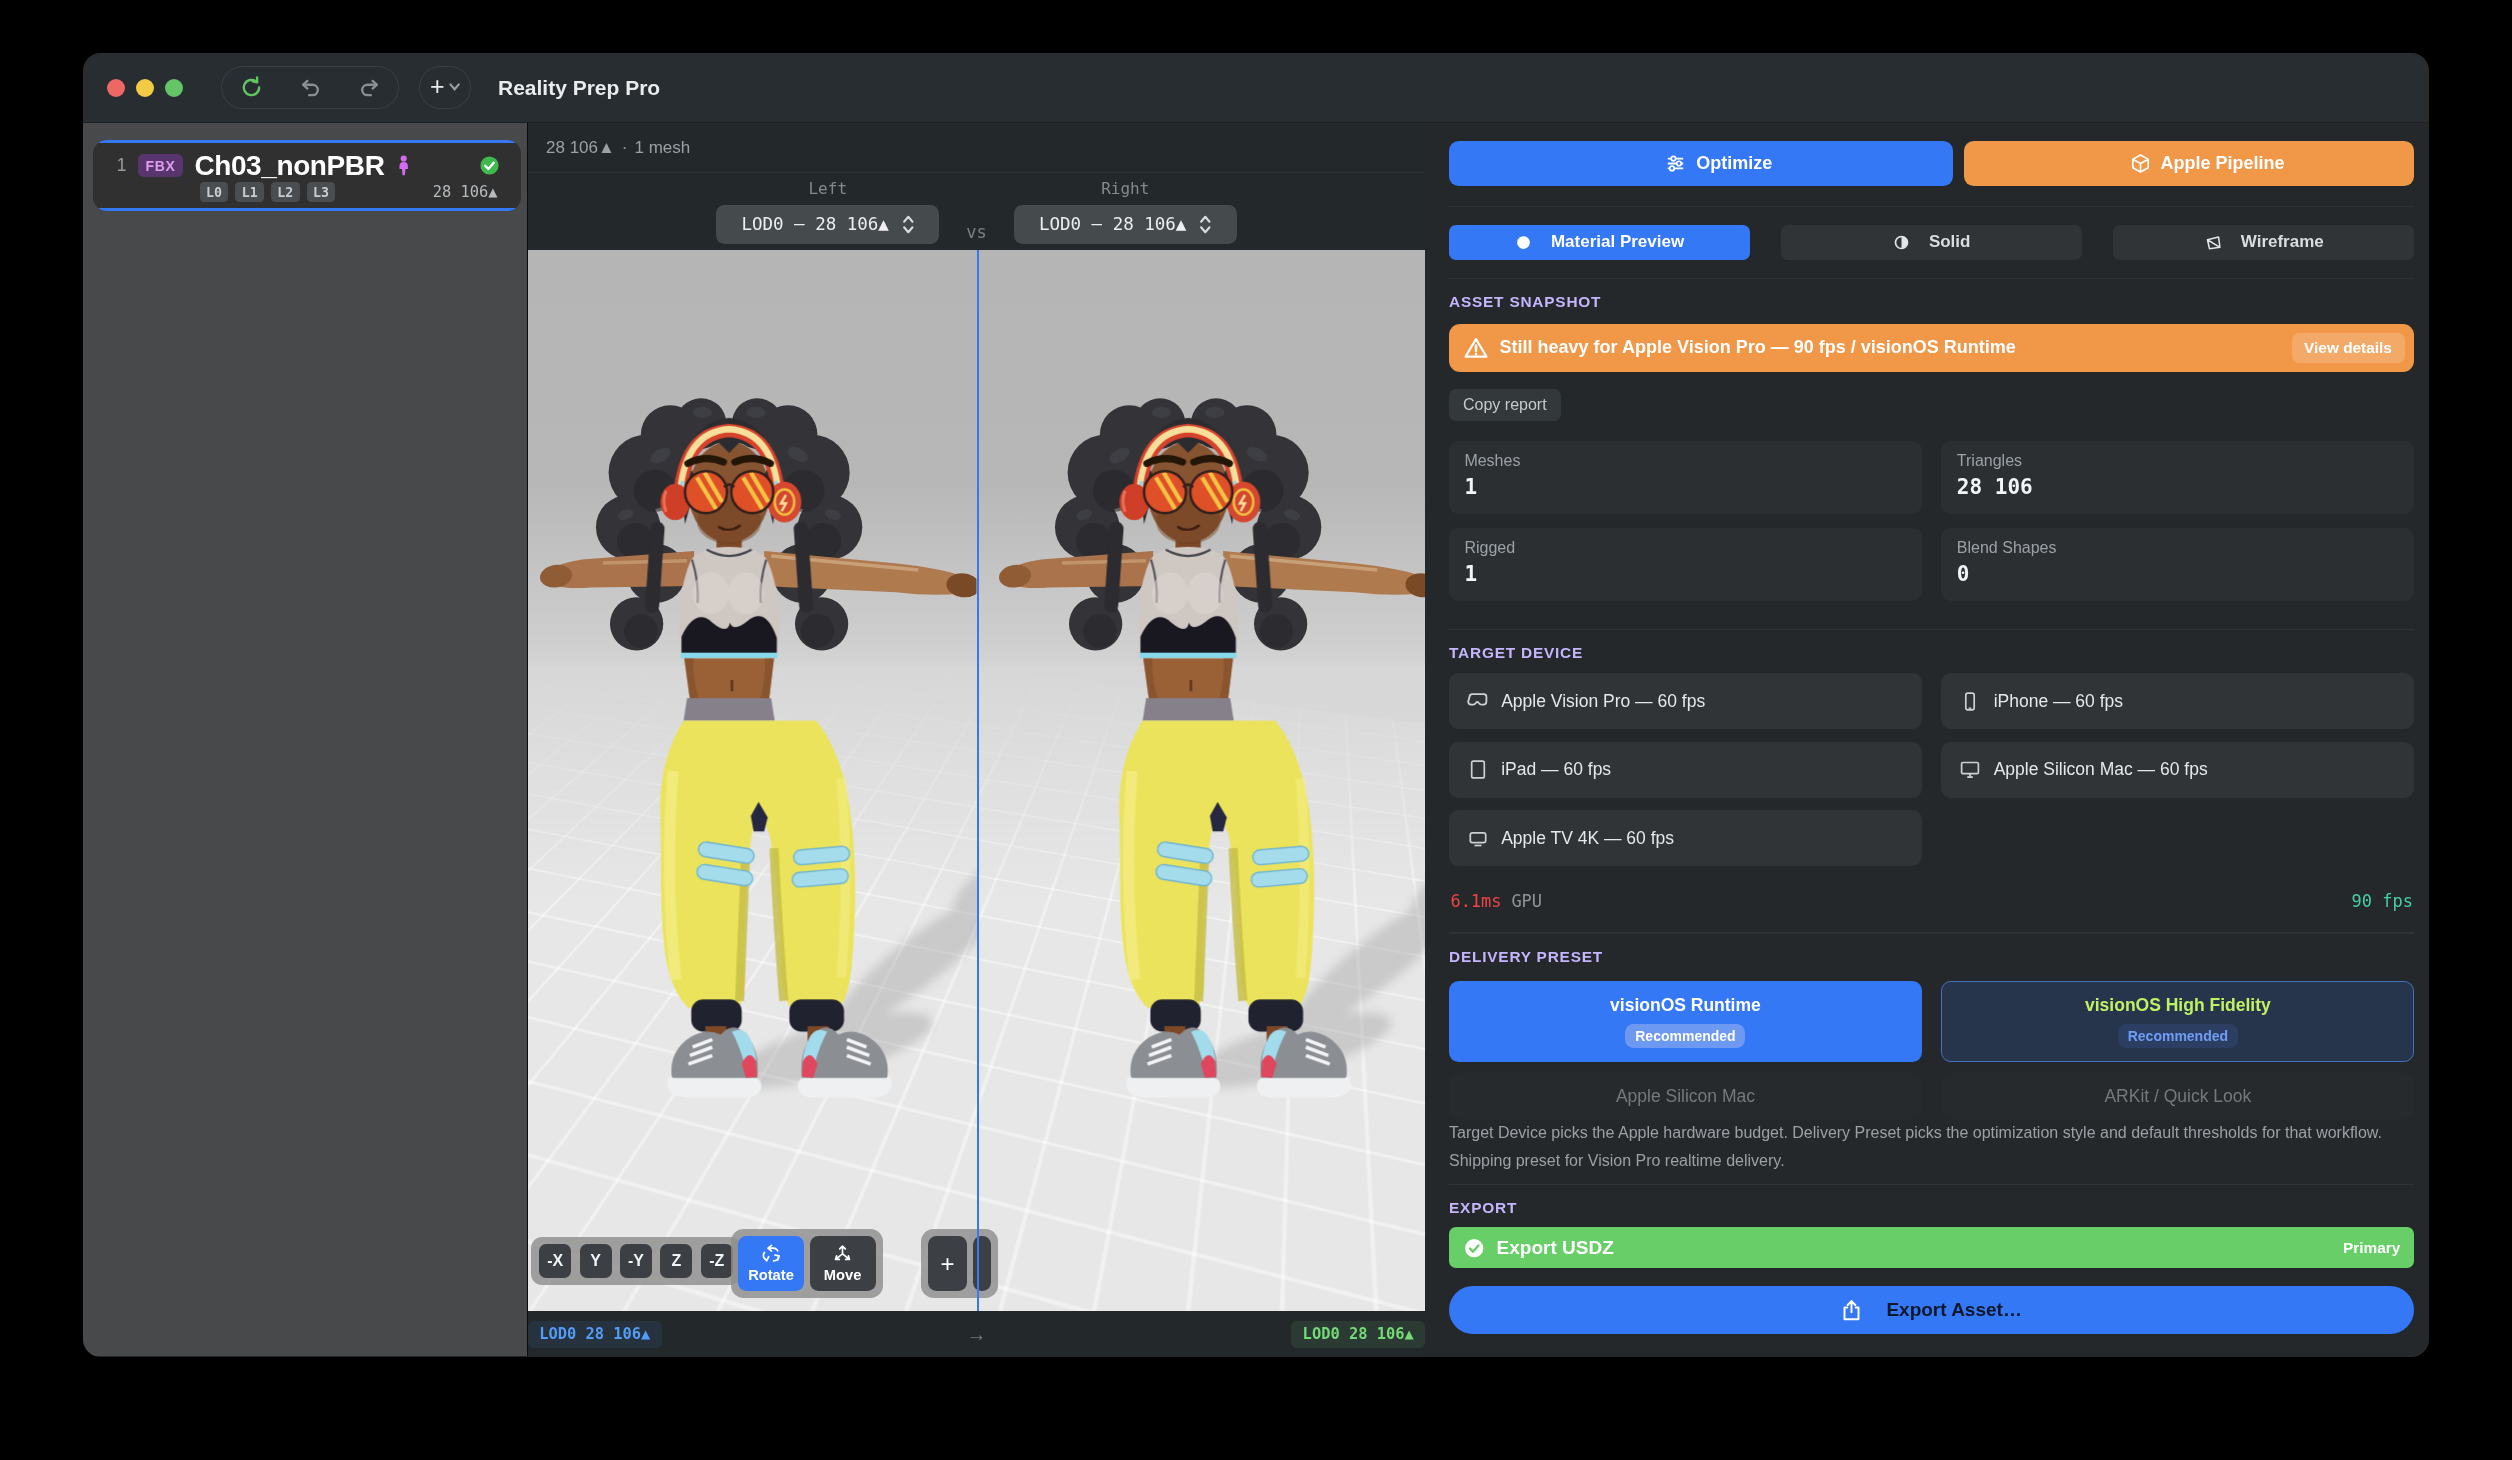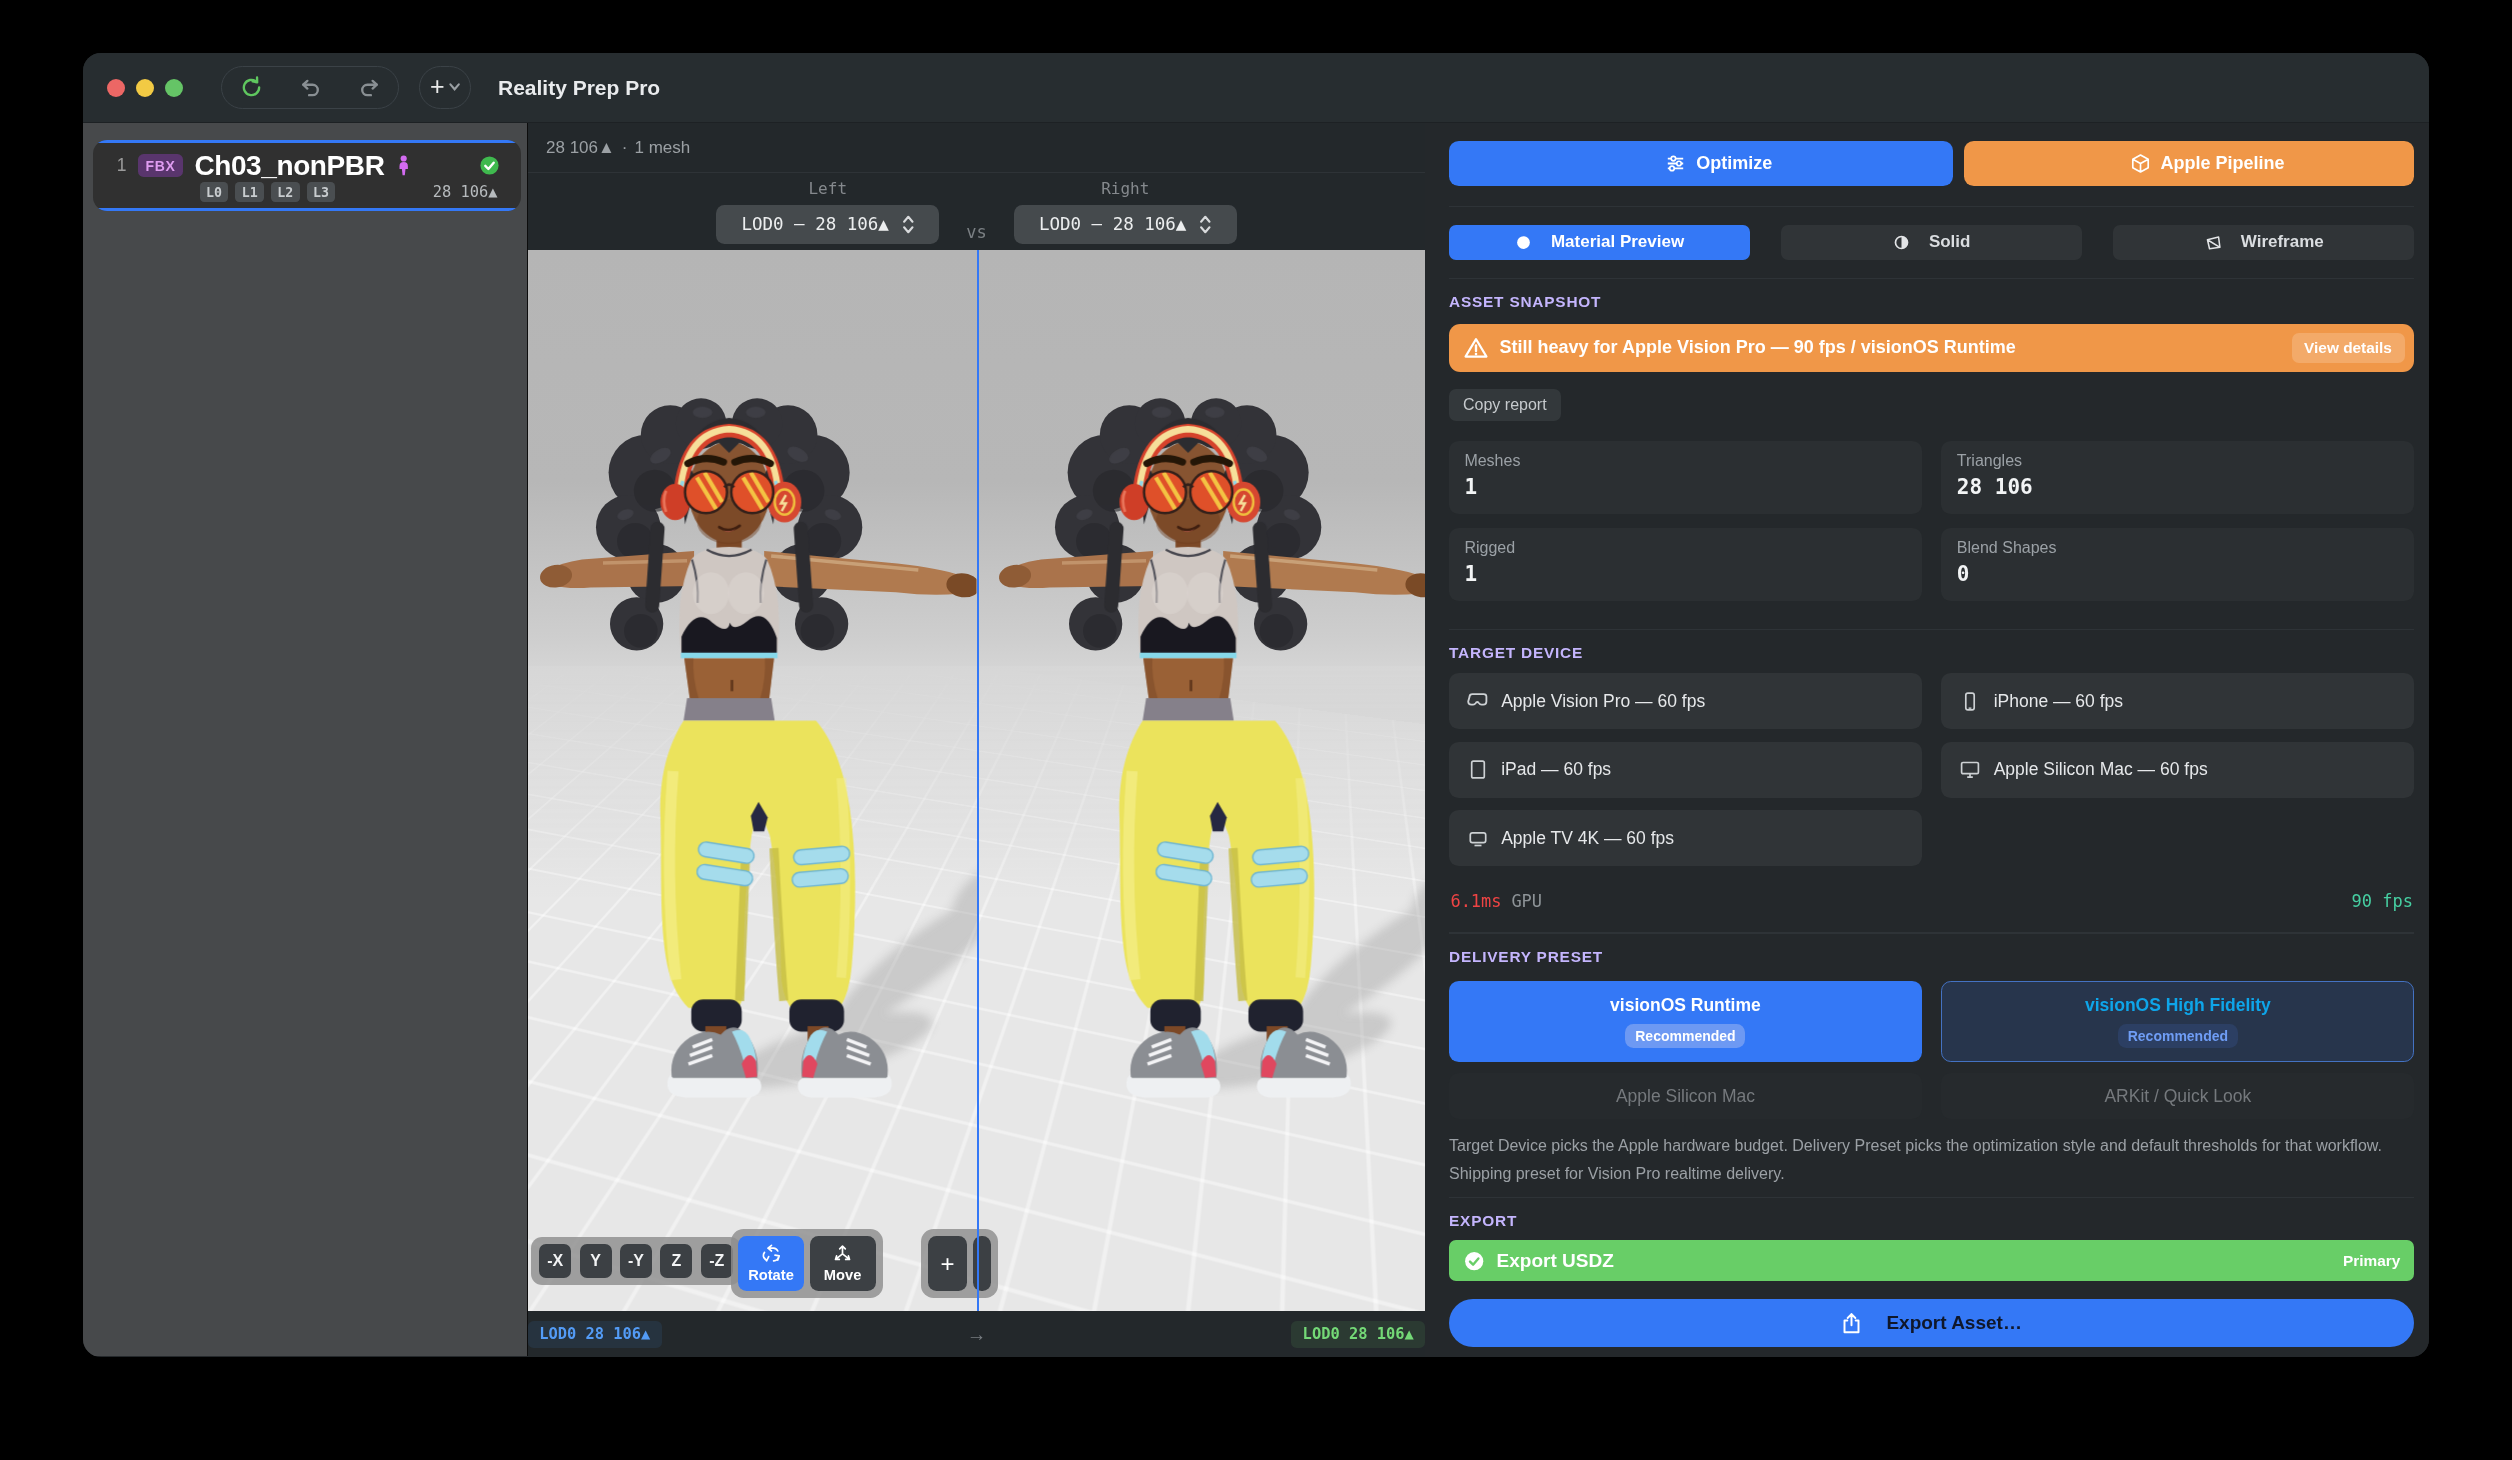--- a/index.html
+++ b/index.html
@@ -95,25 +95,25 @@
   .dev-card.sel { background:#3478f6; color:#fff; font-weight:700; }
   .gpu-row { display:flex; align-items:center; margin:25px 1.4px 21px 1.4px; font-size:17px; }
   .gpu-ms { color:#ef4444; }
   .gpu-lbl { color:#8d9397; margin-left:9.8px; }
   .gpu-fps { margin-left:auto; color:#46cfa2; }
   .preset-grid { margin-top:15.4px; display:grid; grid-template-columns:1fr 1fr; gap:11.2px 19.6px; }
   .preset-card { border-radius:9.8px; height:81px; display:flex; flex-direction:column; align-items:center; justify-content:center; gap:8.4px; }
   .preset-card.sel { background:#3478f6; }
   .preset-card.alt { background:#27354c; border:1.4px solid #4472c2; }
   .preset-title { font-size:17.5px; font-weight:600; color:#fff; }
-  .preset-card.alt .preset-title { color:#0ea5e9; }
+  .preset-card.alt .preset-title { color:#bef264; }
   .preset-badge { font-size:14px; font-weight:700; color:#fff; background:#6d99f3; border-radius:8.4px; padding:4.2px 9.8px; }
   .preset-card.alt .preset-badge { background:#2c3f63; color:#6f9df5; }
   .preset-plain { background:#262a2d; border-radius:9.8px; height:46px; display:flex; align-items:center; justify-content:center; color:#75797d; font-size:17.5px; }
-  .desc { color:#9ba0a5; font-size:16px; margin-top:18px; white-space:nowrap; }
+  .desc { color:#9ba0a5; font-size:16px; margin-top:5px; white-space:nowrap; }
   .desc.second { margin-top:9.8px; margin-bottom:14px; }
   .usdz-bar { margin-top:9.8px; height:41px; background:#68ce67; border-radius:7px; display:flex; align-items:center; padding:0 14px; gap:11.2px; }
   .usdz-label { color:#fff; font-size:19px; font-weight:700; }
   .usdz-primary { margin-left:auto; color:#fff; font-size:15.4px; font-weight:700; }
   .export-btn { margin-top:18px; width:100%; height:48px; background:#3478f6; border:none; border-radius:24px; color:#0f172a; font-size:19px; font-weight:700; display:flex; align-items:center; justify-content:center; gap:24px; }
   svg { display:block; }
 </style>
 </head>
 <body>
 

